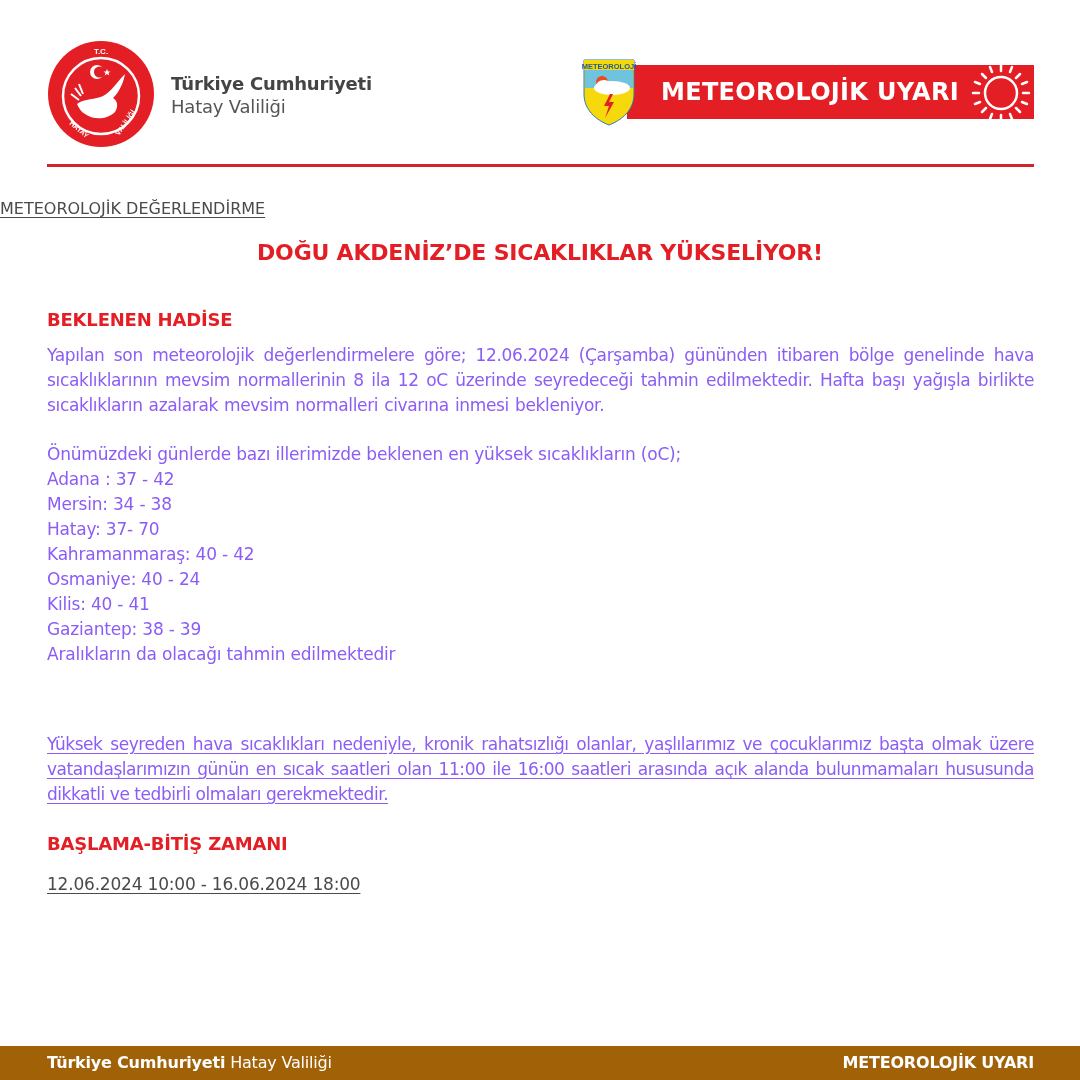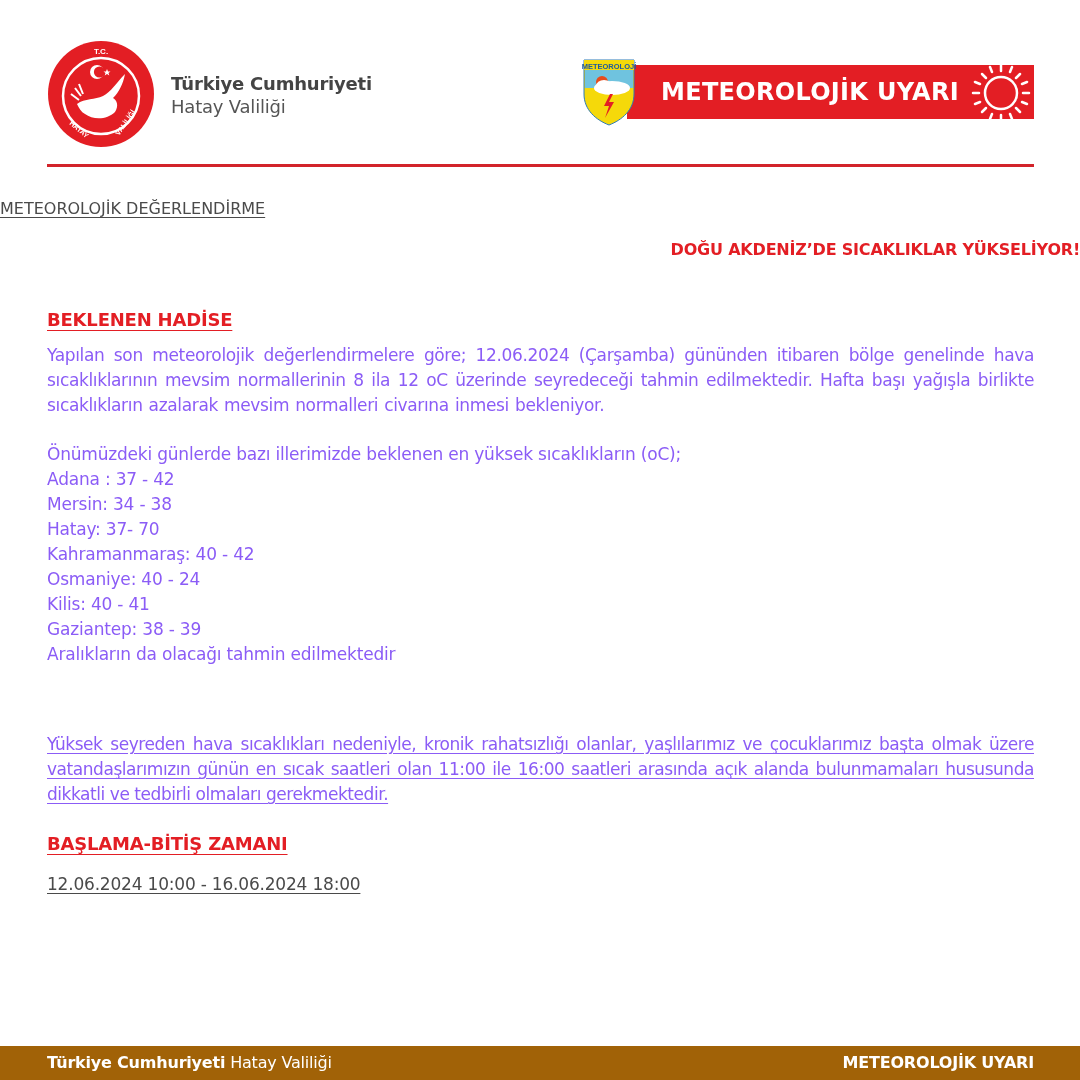--- a/index.html
+++ b/index.html
@@ -15,22 +15,22 @@
   .org .l1 { font-size:18px; font-weight:bold; color:#444; letter-spacing:-0.2px; }
   .org .l2 { font-size:18px; color:#555; letter-spacing:-0.2px; }
   .met-badge { left:582px; top:58px; width:54px; height:68px; }
   .banner { left:627px; top:65px; width:407px; height:54px; background:#e31e24; }
   .banner-text { left:661px; top:72px; height:40px; line-height:40px; color:#fff; font-size:24px; font-weight:bold; letter-spacing:0.3px; white-space:nowrap; }
   .sun { left:968px; top:62px; width:66px; height:62px; }
   .divider { left:47px; top:164px; width:987px; height:3px; background:#d2232a; }
   
   .subtitle { left:0; width:1080px; top:199px; font-size:16px; color:#4a4a4a; }
   .subtitle span { text-decoration:underline; text-underline-offset:3px; }
-  .headline { left:0; width:1080px; top:240px; text-align:right; font-size:16px; font-weight:bold; color:#e31e24; letter-spacing:-0.2px; }
-  .sec-title { font-size:18px; font-weight:bold; color:#e31e24; text-decoration:underline; text-underline-offset:4px; letter-spacing:-0.2px; }
+  .headline { left:0; width:1080px; top:240px; text-align:center; font-size:22px; font-weight:bold; color:#e31e24; letter-spacing:-0.2px; }
+  .sec-title { font-size:18px; font-weight:bold; color:#e31e24; text-underline-offset:4px; letter-spacing:-0.2px; }
   .body-text { left:47px; width:987px; font-size:17px; line-height:25px; color:#8b5cf6; }
   .justify { text-align:justify; text-align-last:left; }
   .p1 { top:343px; letter-spacing:-0.35px; word-spacing:1px; }
   .list { top:442px; letter-spacing:-0.2px; }
   .warn { top:732px; letter-spacing:-0.45px; }
   .warn span { text-decoration:underline; text-underline-offset:3px; }
   .time { left:47px; top:874px; font-size:17px; text-decoration:underline; text-underline-offset:3px; letter-spacing:-0.2px; }
   
   .footer { left:0; top:1046px; width:1080px; height:34px; background:#a16207; color:#fff; }
   .footer-left { left:47px; top:7px; font-size:16px; white-space:nowrap; letter-spacing:-0.2px; }

